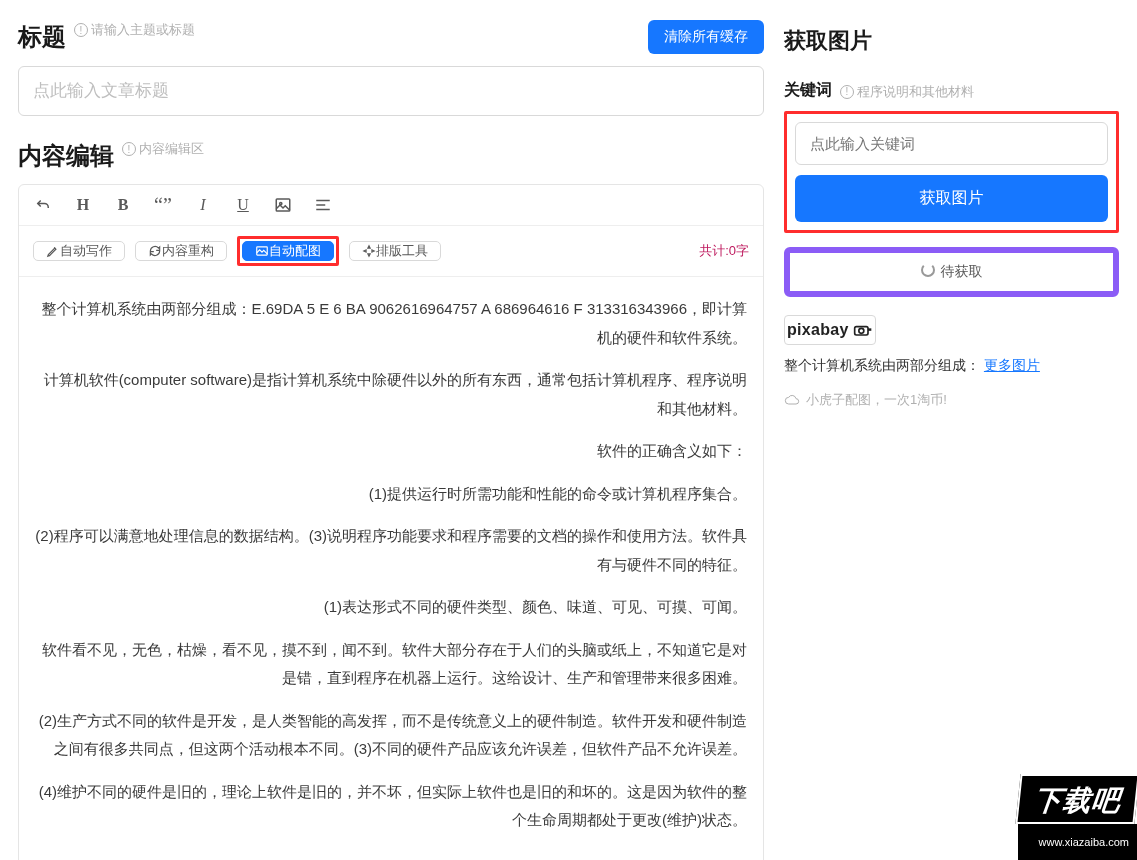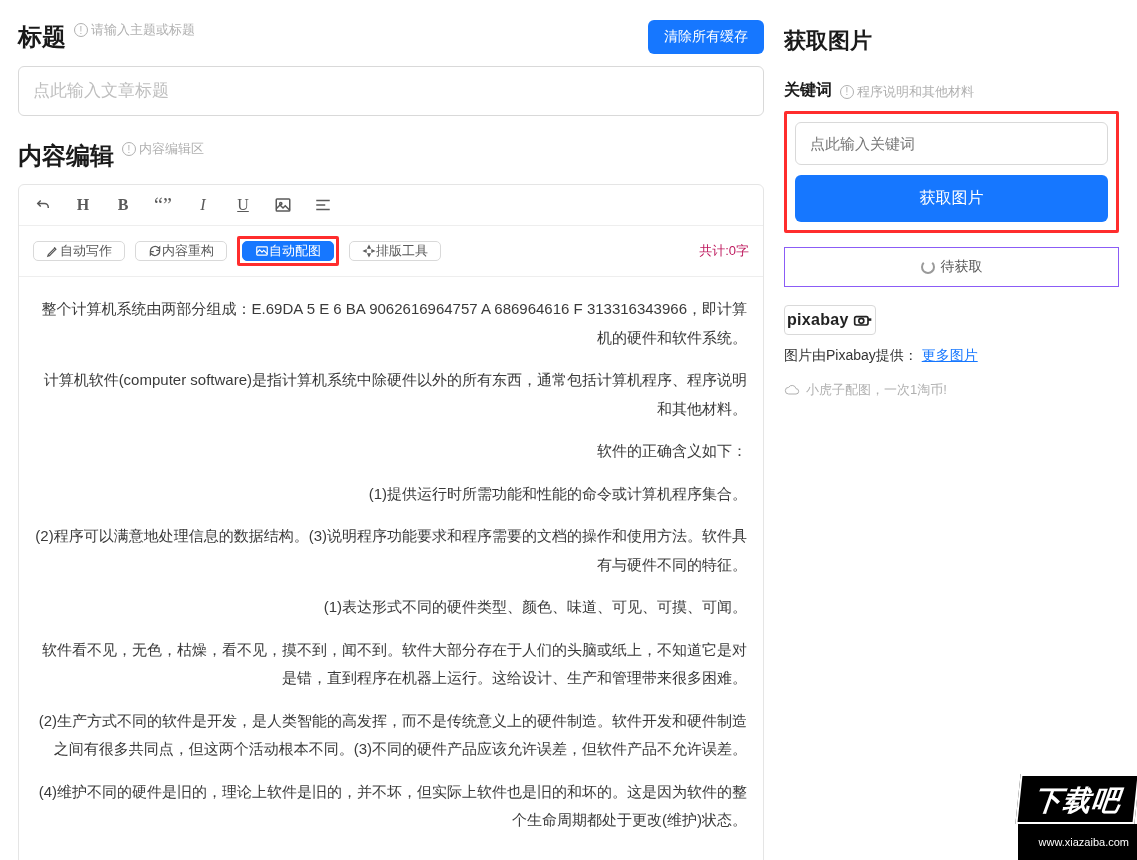--- a/index.html
+++ b/index.html
@@ -35,21 +35,21 @@
 .editor-content { padding: 18px 16px; line-height: 1.9; color: #3a3a3a; font-size: 15px; }
 .editor-content p { margin-bottom: 14px; text-align: right; }
 
 
 .right-title { font-size: 22px; font-weight: 700; color: #1a1a1a; margin-top: 6px; margin-bottom: 24px; }
 .right-subheader { display: flex; align-items: baseline; gap: 8px; margin-bottom: 10px; }
 .right-subtitle { font-size: 16px; font-weight: 700; color: #1a1a1a; }
 .keyword-wrap { border: 3px solid #ff2d2d; border-radius: 2px; padding: 8px; margin-bottom: 14px; }
 .keyword-input { width: 100%; border: 1px solid #d9d9d9; border-radius: 6px; padding: 12px 14px; font-size: 15px; color: #888; margin-bottom: 10px; }
 .get-image-btn { width: 100%; background: #1677ff; color: #fff; border: none; border-radius: 6px; padding: 13px 0; font-size: 16px; cursor: pointer; }
-.pending-btn { width: 100%; border: 1px solid #8b5cf6; background: #fff; border-radius: 0; padding: 10px 0; font-size: 14px; color: #595959; cursor: pointer; display: flex; align-items: center; justify-content: center; gap: 6px; margin-bottom: 18px; }
+.pending-btn { width: 100%; border: 6px solid #8b5cf6; background: #fff; border-radius: 6px; padding: 10px 0; font-size: 14px; color: #595959; cursor: pointer; display: flex; align-items: flex-start; justify-content: center; gap: 6px; margin-bottom: 18px; }
 .spinner { width: 14px; height: 14px; border: 2px solid #999; border-radius: 50%; border-top-color: transparent; }
 
 .pixabay-badge { display: inline-flex; align-items: center; border: 1px solid #d9d9d9; border-radius: 4px; padding: 5px 2px; font-size: 16px; font-weight: 600; letter-spacing: 0.3px; color: #222; margin-bottom: 12px; gap:4px;}
 .credit-line { font-size: 14px; color: #333; margin-bottom: 16px; }
 .credit-line a { color: #1677ff; text-decoration: underline; }
 
 .footer-note { font-size: 13px; color: #b0b0b0; display: flex; align-items: center; gap: 6px; }
 .cloud-icon { width: 16px; height: 12px; }
 
 
@@ -193,21 +193,21 @@
     <div class="pixabay-badge">
       <span>pixabay</span>
       <svg width="20" height="14" viewBox="0 0 24 16">
           <rect x="2" y="4" width="16" height="10" rx="2" fill="none" stroke="#222" stroke-width="2"></rect>
           <circle cx="10" cy="9" r="3" fill="none" stroke="#222" stroke-width="2"></circle>
           <rect x="18" y="6" width="4" height="3" fill="#222"></rect>
         </svg>
     </div>
 
     <div class="credit-line">
-      <span>图片由Pixabay提供：</span>
+      <span>整个计算机系统由两部分组成：</span>
       <a href="#">更多图片</a>
     </div>
 
     <div class="footer-note">
       <svg class="cloud-icon" viewBox="0 0 24 16">
           <path d="M7 14a5 5 0 010-10 6 6 0 0111 2 4 4 0 010 8H7z" fill="none" stroke="#b0b0b0" stroke-width="1.5"></path>
         </svg>
       <span>小虎子配图，一次1淘币!</span>
     </div>
   </div>

